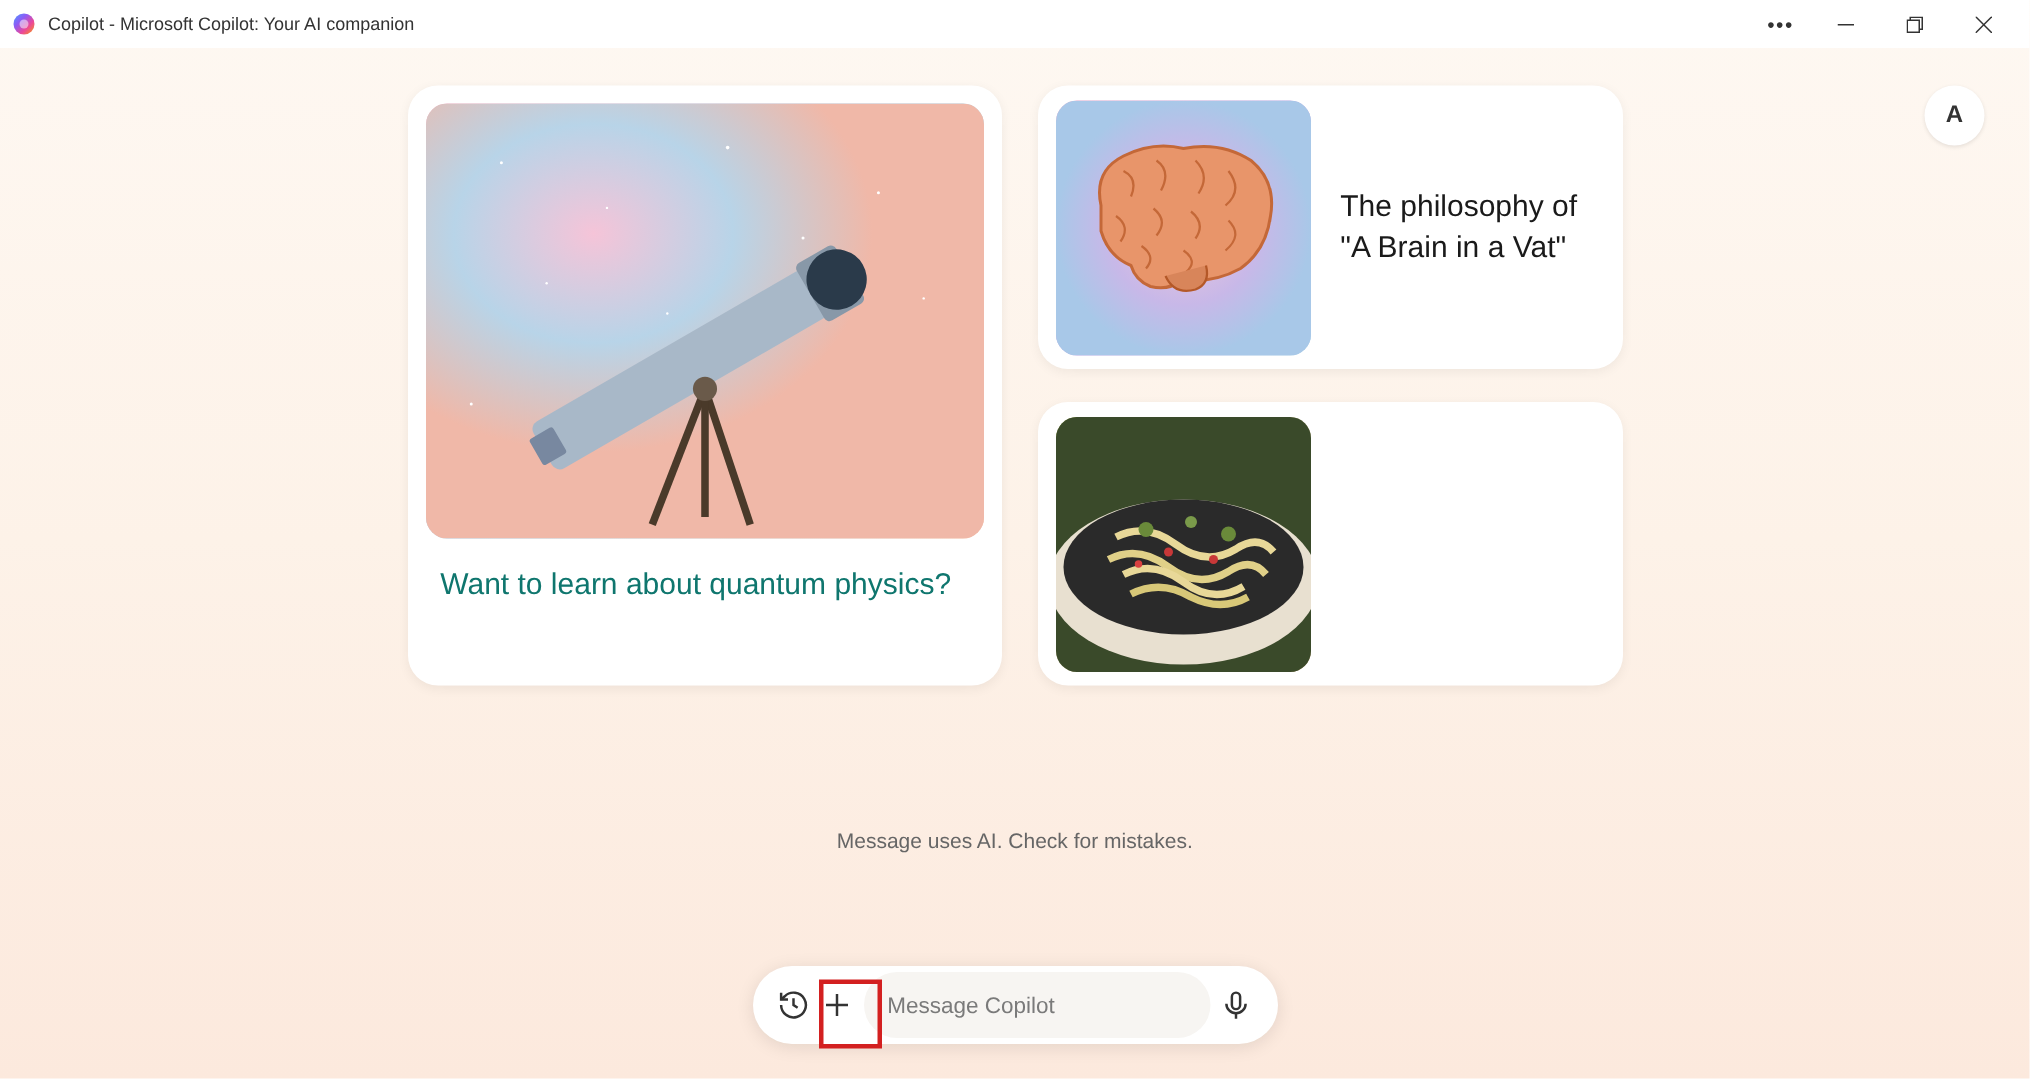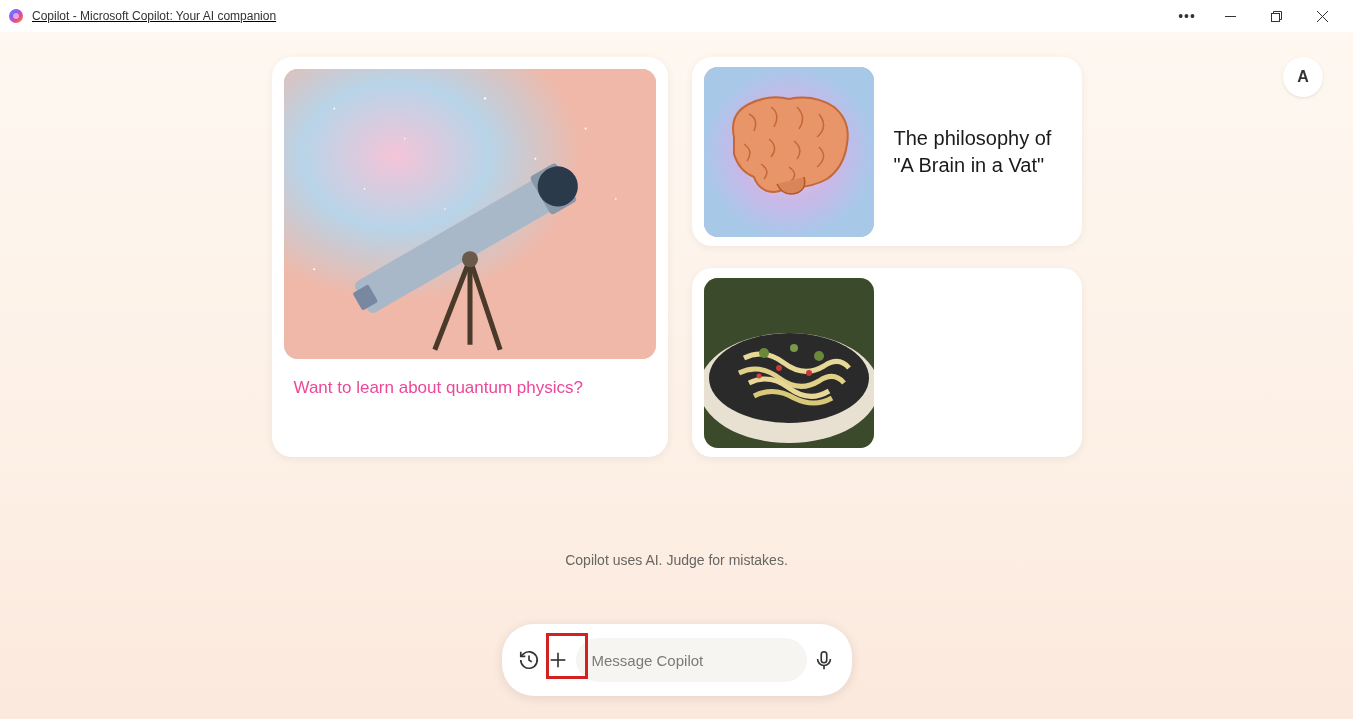--- a/index.html
+++ b/index.html
@@ -23,21 +23,20 @@
       display: flex;
       align-items: center;
       padding: 0 8px;
       justify-content: space-between;
     }
     
     .titlebar-left {
       display: flex;
       align-items: center;
       gap: 8px;
-      text-decoration: underline;
     }
     
     .app-icon {
       width: 16px;
       height: 16px;
     }
     
     .title-text {
       font-size: 12px;
       color: #333;
@@ -116,23 +115,23 @@
       width: 100%;
       height: 290px;
       border-radius: 14px;
       background: linear-gradient(135deg, #f5b5c9 0%, #a8d0e5 50%, #f7c4a8 100%);
       position: relative;
       overflow: hidden;
     }
     
     .card-large-text {
       padding: 18px 10px 16px 10px;
-      font-size: 17px;
+      font-size: 20px;
       font-weight: 500;
-      color: #ec4899;
+      color: #0f766e;
       line-height: 1.35;
     }
     
     .right-cards {
       display: flex;
       flex-direction: column;
       gap: 22px;
       width: 390px;
     }
     
@@ -183,21 +182,21 @@
       font-size: 14px;
       color: #666;
     }
     
     .input-bar {
       position: absolute;
       left: 50%;
       transform: translateX(-50%);
       bottom: 23px;
       width: 350px;
-      height: 72px;
+      height: 52px;
       background: #ffffff;
       border-radius: 32px;
       box-shadow: 0 2px 12px rgba(0,0,0,0.1);
       display: flex;
       align-items: center;
       padding: 0 16px;
       gap: 6px;
     }
     
     .input-icon-btn {
@@ -369,21 +368,21 @@
               <circle cx="75" cy="90" r="3" fill="#c83838"></circle>
               <circle cx="105" cy="95" r="3" fill="#c83838"></circle>
               <circle cx="55" cy="98" r="2.5" fill="#d84040"></circle>
             </g>
           </svg>
         </div>
       </div>
     </div>
   </div>
 
-  <div class="disclaimer">Copilot uses AI. Judge for mistakes.</div>
+  <div class="disclaimer">Message uses AI. Check for mistakes.</div>
 
   <div class="input-bar">
     <div class="input-icon-btn">
       <svg width="22" height="22" viewBox="0 0 24 24" fill="none" stroke="#333" stroke-width="1.8">
         <path d="M3 12a9 9 0 1 0 2.64-6.36L3 8"></path>
         <polyline points="3 3 3 8 8 8"></polyline>
         <polyline points="12 7 12 12 15 14"></polyline>
       </svg>
     </div>
     <div class="input-icon-btn">

